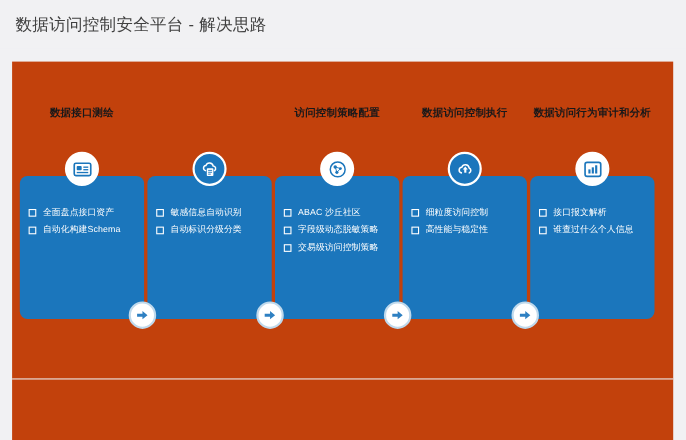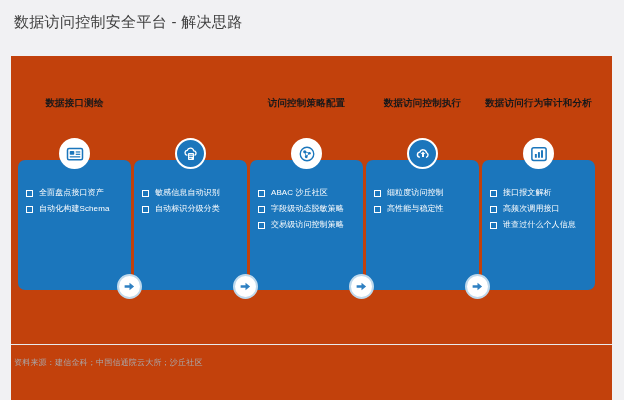--- a/index.html
+++ b/index.html
@@ -306,29 +306,24 @@
           </svg>
         </div>
         <div class="panel">
           <div class="bullets">
             <div class="bullet">
               <span class="bullet-box"></span>
               <span class="bullet-text">接口报文解析</span>
             </div>
             <div class="bullet">
               <span class="bullet-box"></span>
-              <span class="bullet-text">高频次调用接口</span>
-            </div>
-            <div class="bullet">
-              <span class="bullet-box"></span>
               <span class="bullet-text">谁查过什么个人信息</span>
             </div>
           </div>
         </div>
       </div>
 
     </div>
   </div>
 
   <div class="card-edge"></div>
-  <div class="footer">资料来源：建信金科；中国信通院云大所；沙丘社区</div>
 
 </div>
 
 </body></html>

